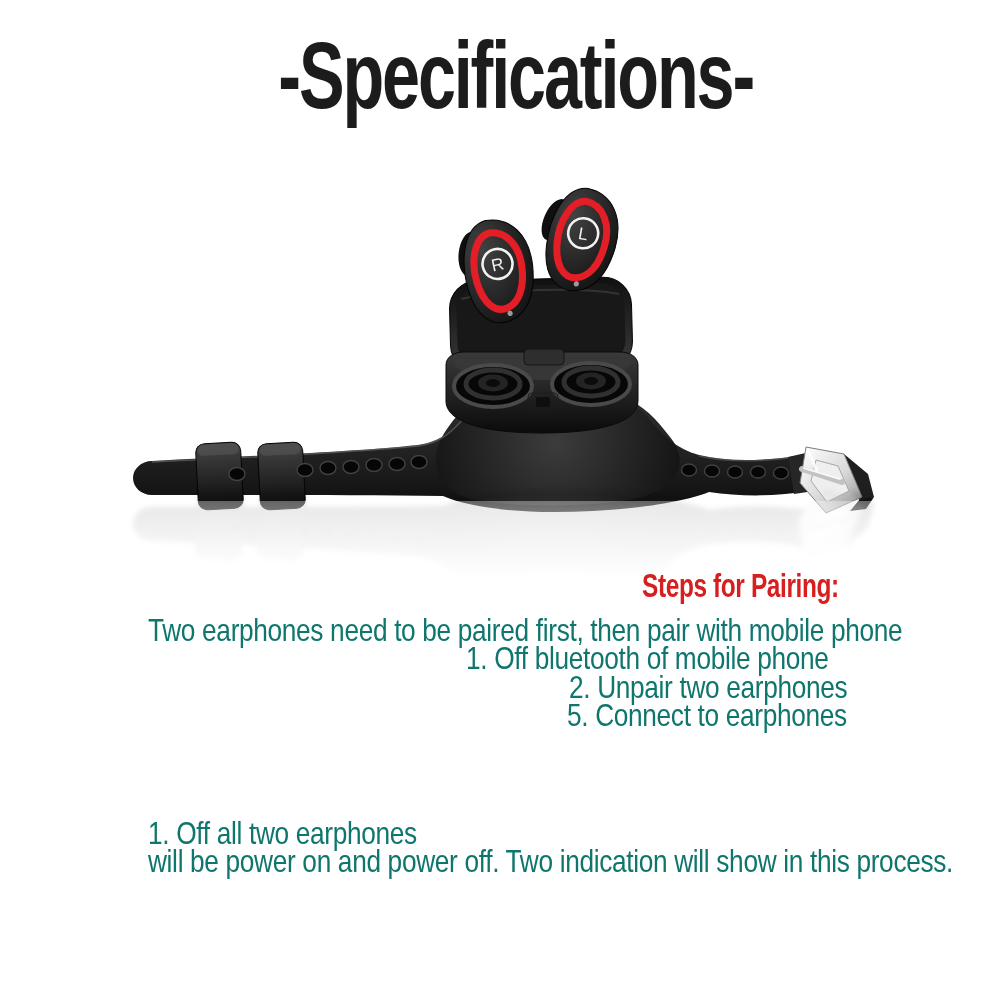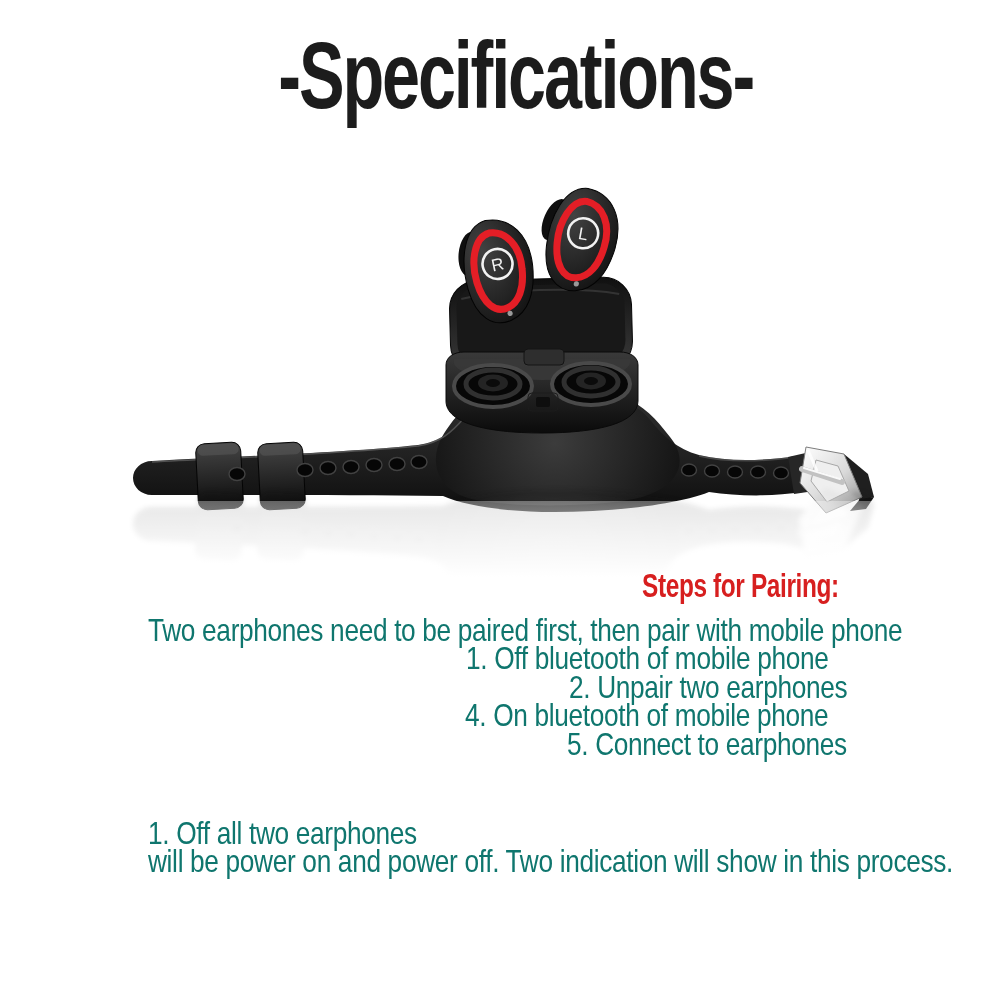--- a/index.html
+++ b/index.html
@@ -174,22 +174,20 @@
     <h2>
       <span class="sq-h">Steps for Pairing:</span>
     </h2>
     <p class="line">
       <span class="sq-b">Two earphones need to be paired first, then pair with mobile phone</span></p>
     <p class="line">
       <span class="sq-b">1. Off bluetooth of mobile phone</span></p>
     <p class="line">
       <span class="sq-b">2. Unpair two earphones</span></p>
     <p class="line">
-      <span class="sq-b">4. On bluetooth of mobile phone</span></p>
-    <p class="line">
       <span class="sq-b">5. Connect to earphones</span></p>
   </section>
 
   <section class="text-col" id="unpair-section">
     <p class="line">
       <span class="sq-b">1. Off all two earphones</span></p>
     <p class="line">
       <span class="sq-b">will be power on and power off. Two indication will show in this process.</span></p>
   </section>
 

